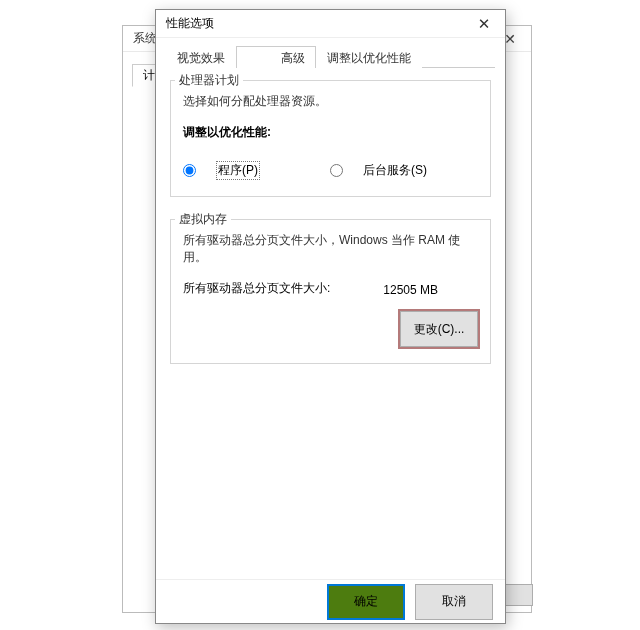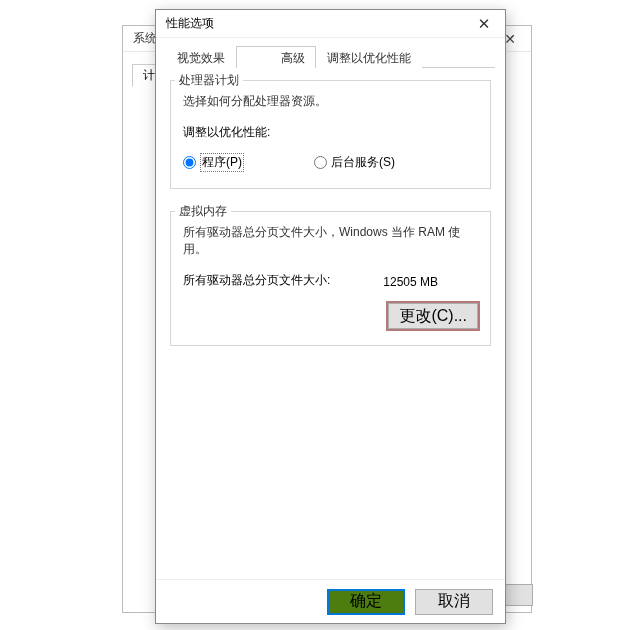--- a/index.html
+++ b/index.html
@@ -151,31 +151,32 @@
     left: 4px;
     background: #fff;
     padding: 0 4px;
     color: #333;
   }
   .desc {
     margin-bottom: 14px;
     color: #333;
   }
   .subhead {
-    margin-bottom: 12px;
+    margin-bottom: 20px;
+    font-weight: bold;
   }
   .radio-row {
     display: flex;
     gap: 70px;
     align-items: center;
   }
   .radio-item {
     display: flex;
     align-items: center;
-    gap: 4px;
+    gap: 20px;
     cursor: pointer;
   }
   .radio-item input { margin: 0; }
   .radio-item.selected .rb-label {
     border: 1px dotted #777;
     padding: 0 1px;
   }
 
   .vm-row {
     display: flex;
@@ -185,25 +186,25 @@
   .vm-label { flex: 0 0 auto; }
   .vm-value { margin-left: auto; padding-right: 40px; }
 
   .change-wrap {
     display: flex;
     justify-content: flex-end;
     margin-top: 14px;
   }
   .btn {
     min-width: 78px;
-    height: 26px;
+    height: 36px;
     background: #e1e1e1;
     border: 1px solid #adadad;
     font-family: inherit;
-    font-size: 16px;
+    font-size: 12px;
     cursor: pointer;
     padding: 0 10px;
     color: #000;
   }
   .btn.highlight {
     outline: 2px solid #b47a7a;
     outline-offset: 0;
   }
   .btn.primary {
     border: 1px solid #0078d7;

